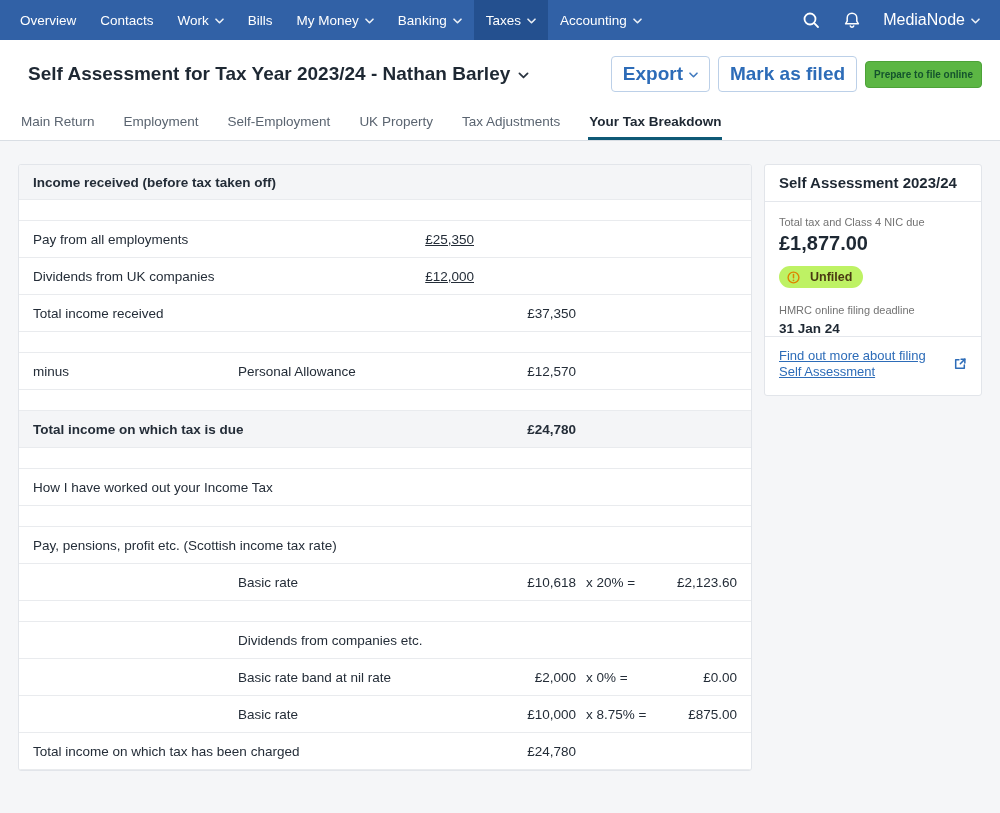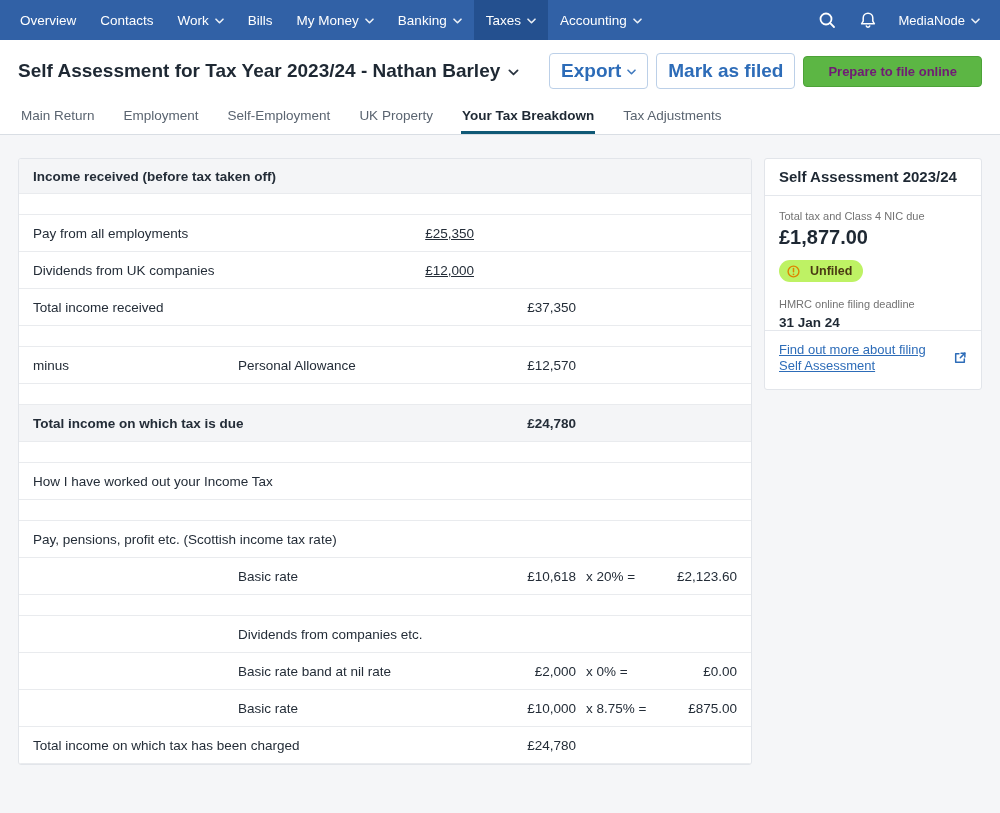--- a/index.html
+++ b/index.html
@@ -12,31 +12,31 @@
   .page { display:flex; flex-direction:column; height:813px; }
 
   
   .topnav { height:40px; background:#3161a6; display:flex; align-items:stretch; padding:0 10px 0 8px; flex:none; }
   .nav-items { display:flex; align-items:stretch; }
   .nav-item { display:flex; align-items:center; gap:6px; padding:0 12px; color:#fff; font-size:13.5px; cursor:pointer; white-space:nowrap; }
   .nav-item.active { background:#24508f; }
   .chev { display:flex; align-items:center; opacity:.9; margin-top:2px; }
   .nav-right { margin-left:auto; display:flex; align-items:center; gap:2px; }
   .icon-btn { background:none; border:none; padding:6px 10px; display:flex; align-items:center; cursor:pointer; }
-  .account { font-size:13px; padding:0 10px; }
+  .account { font-size:16px; padding:0 10px; }
 
   
   .pagehead { display:flex; align-items:center; padding:13px 18px 9px; background:#fff; flex:none; }
-  h1 { margin:0; font-size:19px; font-weight:700; color:#1e2833; display:flex; align-items:center; gap:8px; }
+  h1 { margin:10px; font-size:19px; font-weight:700; color:#1e2833; display:flex; align-items:center; gap:8px; }
   .title-chev { color:#2a3440; display:flex; margin-top:3px; }
   .actions { margin-left:auto; display:flex; gap:8px; align-items:center; }
   .btn-outline { display:flex; align-items:center; gap:6px; background:#fff; border:1px solid #bcd0e8; color:#2d6cb8;
     font-family:"Liberation Sans",sans-serif; font-size:19px; font-weight:600; padding:6px 11px; border-radius:4px; cursor:pointer; }
-  .btn-green { background:#5cb644; border:1px solid #4da238; color:#701a75;
-    font-family:"Liberation Sans",sans-serif; font-size:13px; font-weight:700; padding:7px 24px; border-radius:4px; cursor:pointer; }
+  .btn-green { background:#5cb644; border:1px solid #4da238; color:#14532d;
+    font-family:"Liberation Sans",sans-serif; font-size:10px; font-weight:700; padding:7px 8px; border-radius:4px; cursor:pointer; }
 
   
   .tabs { display:flex; gap:27px; padding:0 20px; border-bottom:1px solid #d9dee4; background:#fff; flex:none; }
   .tab { padding:10px 1px 11px; font-size:13.5px; color:#5a6470; cursor:pointer; white-space:nowrap; }
   .tab.active { color:#1e2833; font-weight:700; box-shadow:inset 0 -3px 0 #0f5976; }
 
   
   .content { background:#f5f6f8; flex:1; display:flex; gap:12px; padding:23px 18px 0; align-items:flex-start; overflow:hidden; }
   .card { background:#fff; border:1px solid #e2e5ea; border-radius:3px; }
   .table-card { width:734px; flex:none; overflow:hidden; }
@@ -175,22 +175,22 @@
       <button class="btn-outline">Mark as filed</button>
       <button class="btn-green">Prepare to file online</button>
     </div>
   </header>
 
   <div class="tabs">
       <div class="tab">Main Return</div>
       <div class="tab">Employment</div>
       <div class="tab">Self-Employment</div>
       <div class="tab">UK Property</div>
+      <div class="tab">Tax Adjustments</div>
       <div class="tab active">Your Tax Breakdown</div>
-      <div class="tab">Tax Adjustments</div>
     </div>
 
   <div class="content">
 
     <div class="card table-card">
         <div class="trow section">
           <span class="cell c-a">Income received (before tax taken off)</span>
         </div>
         <div class="trow spacer"></div>
         <div class="trow row">

